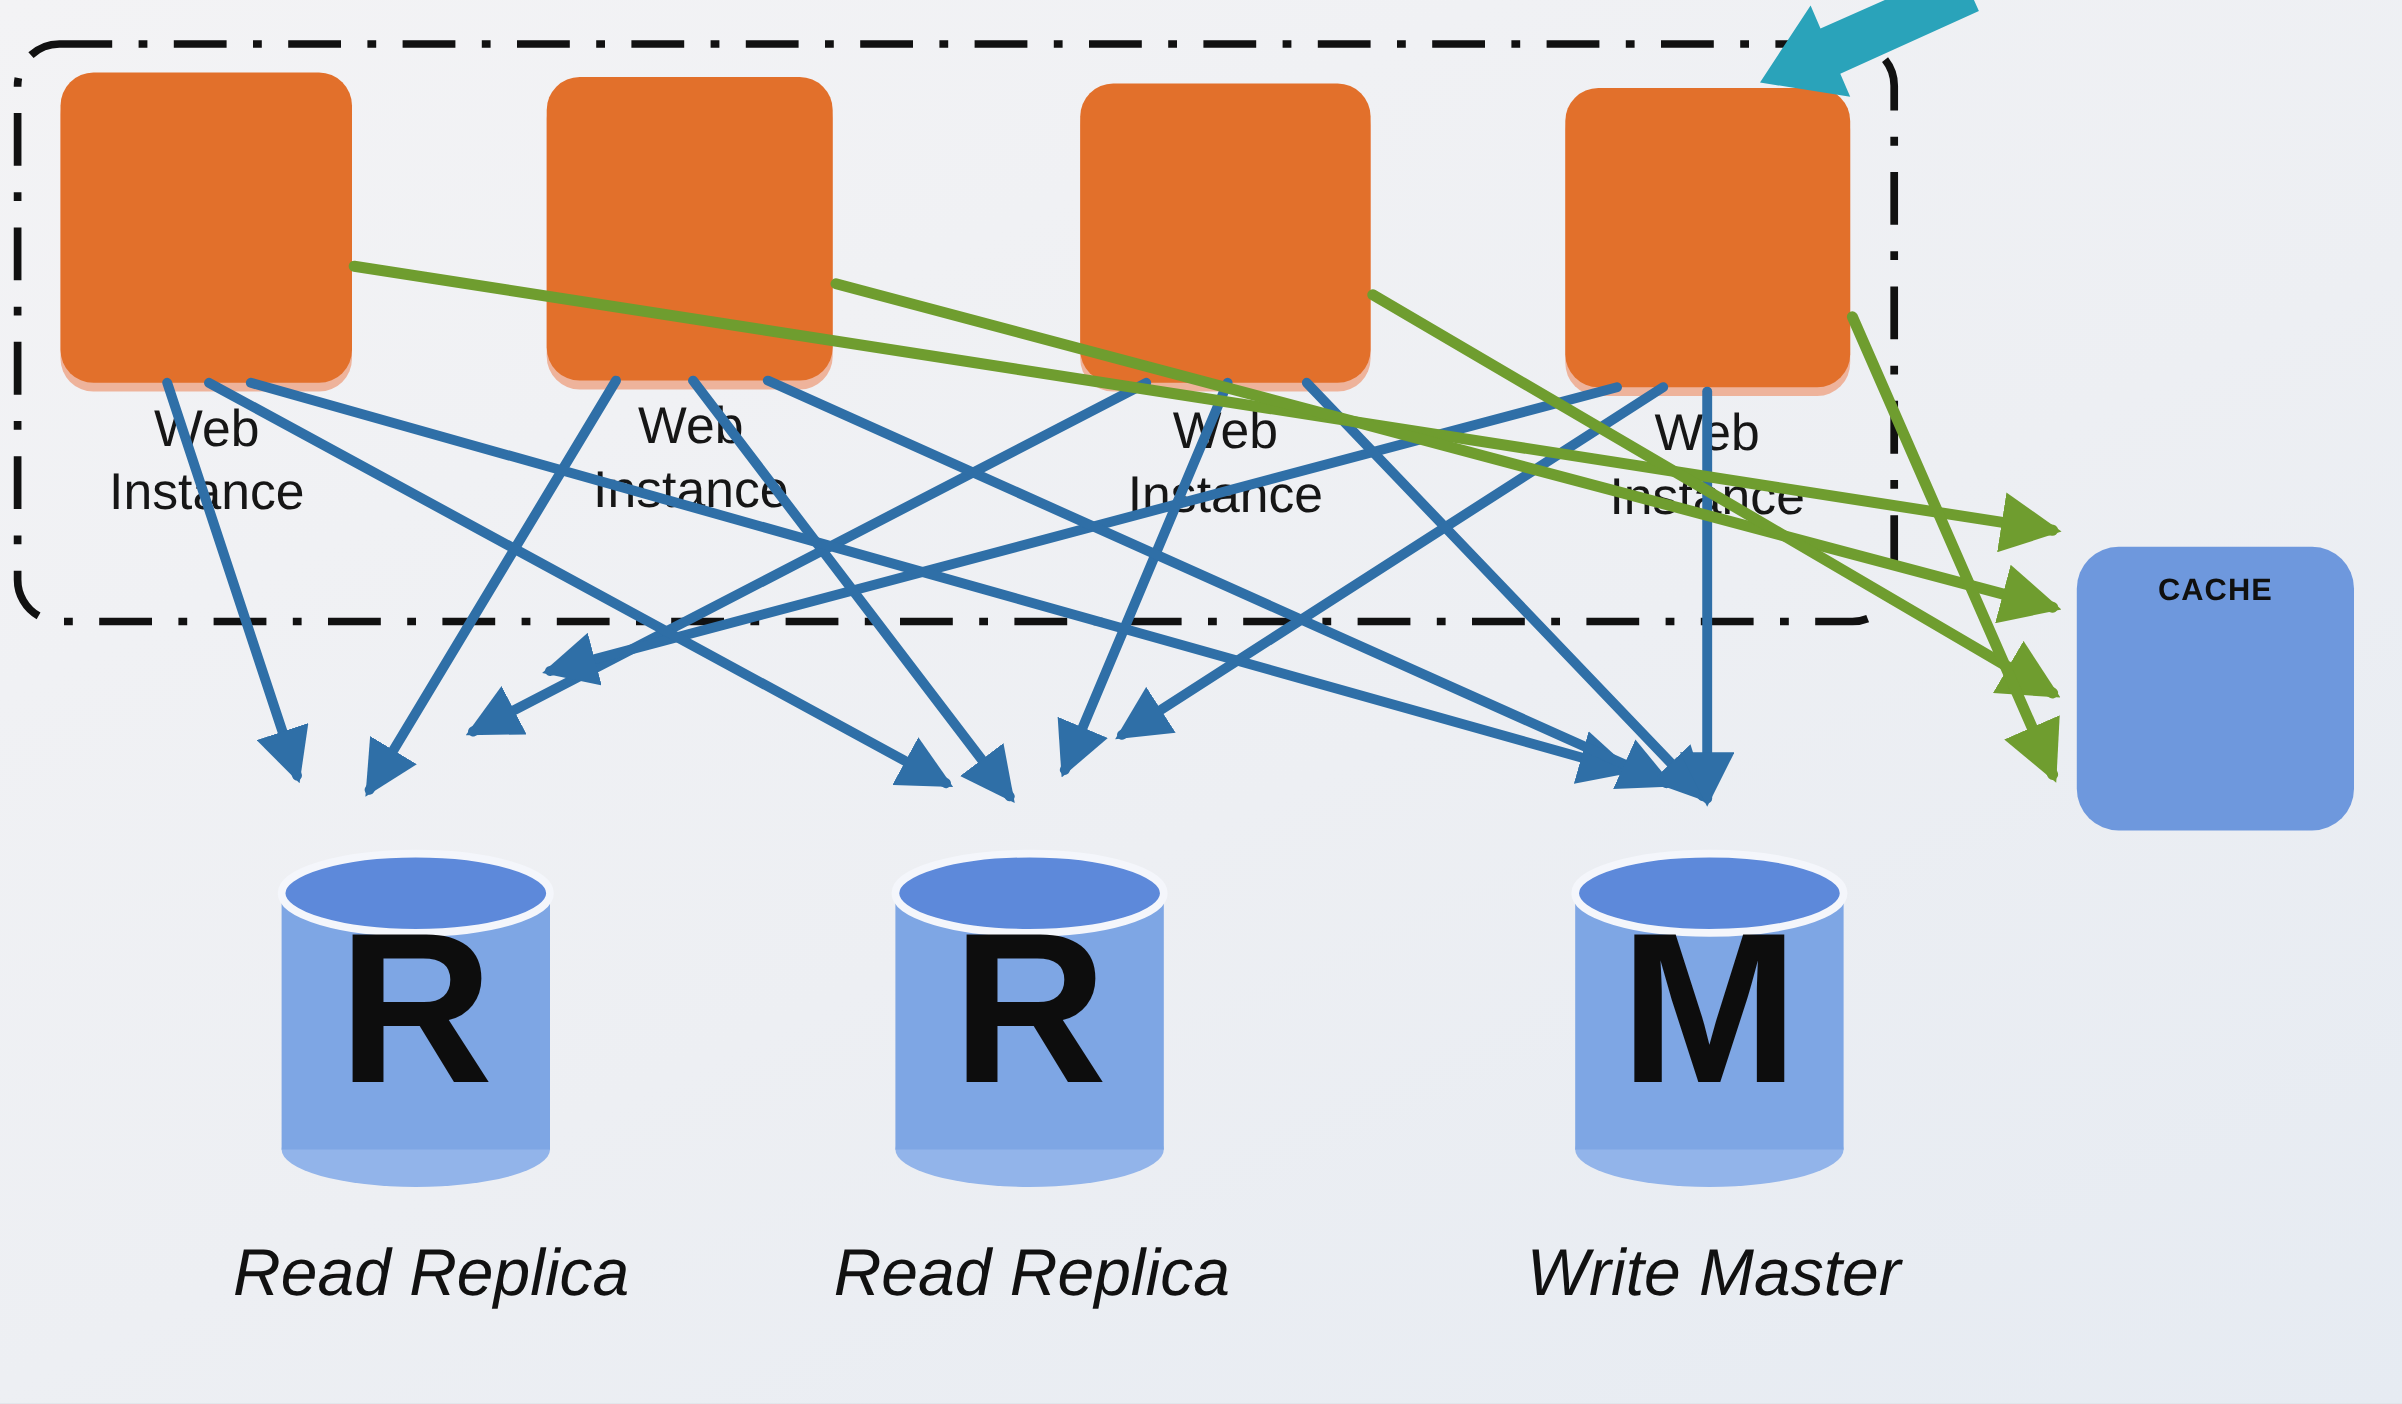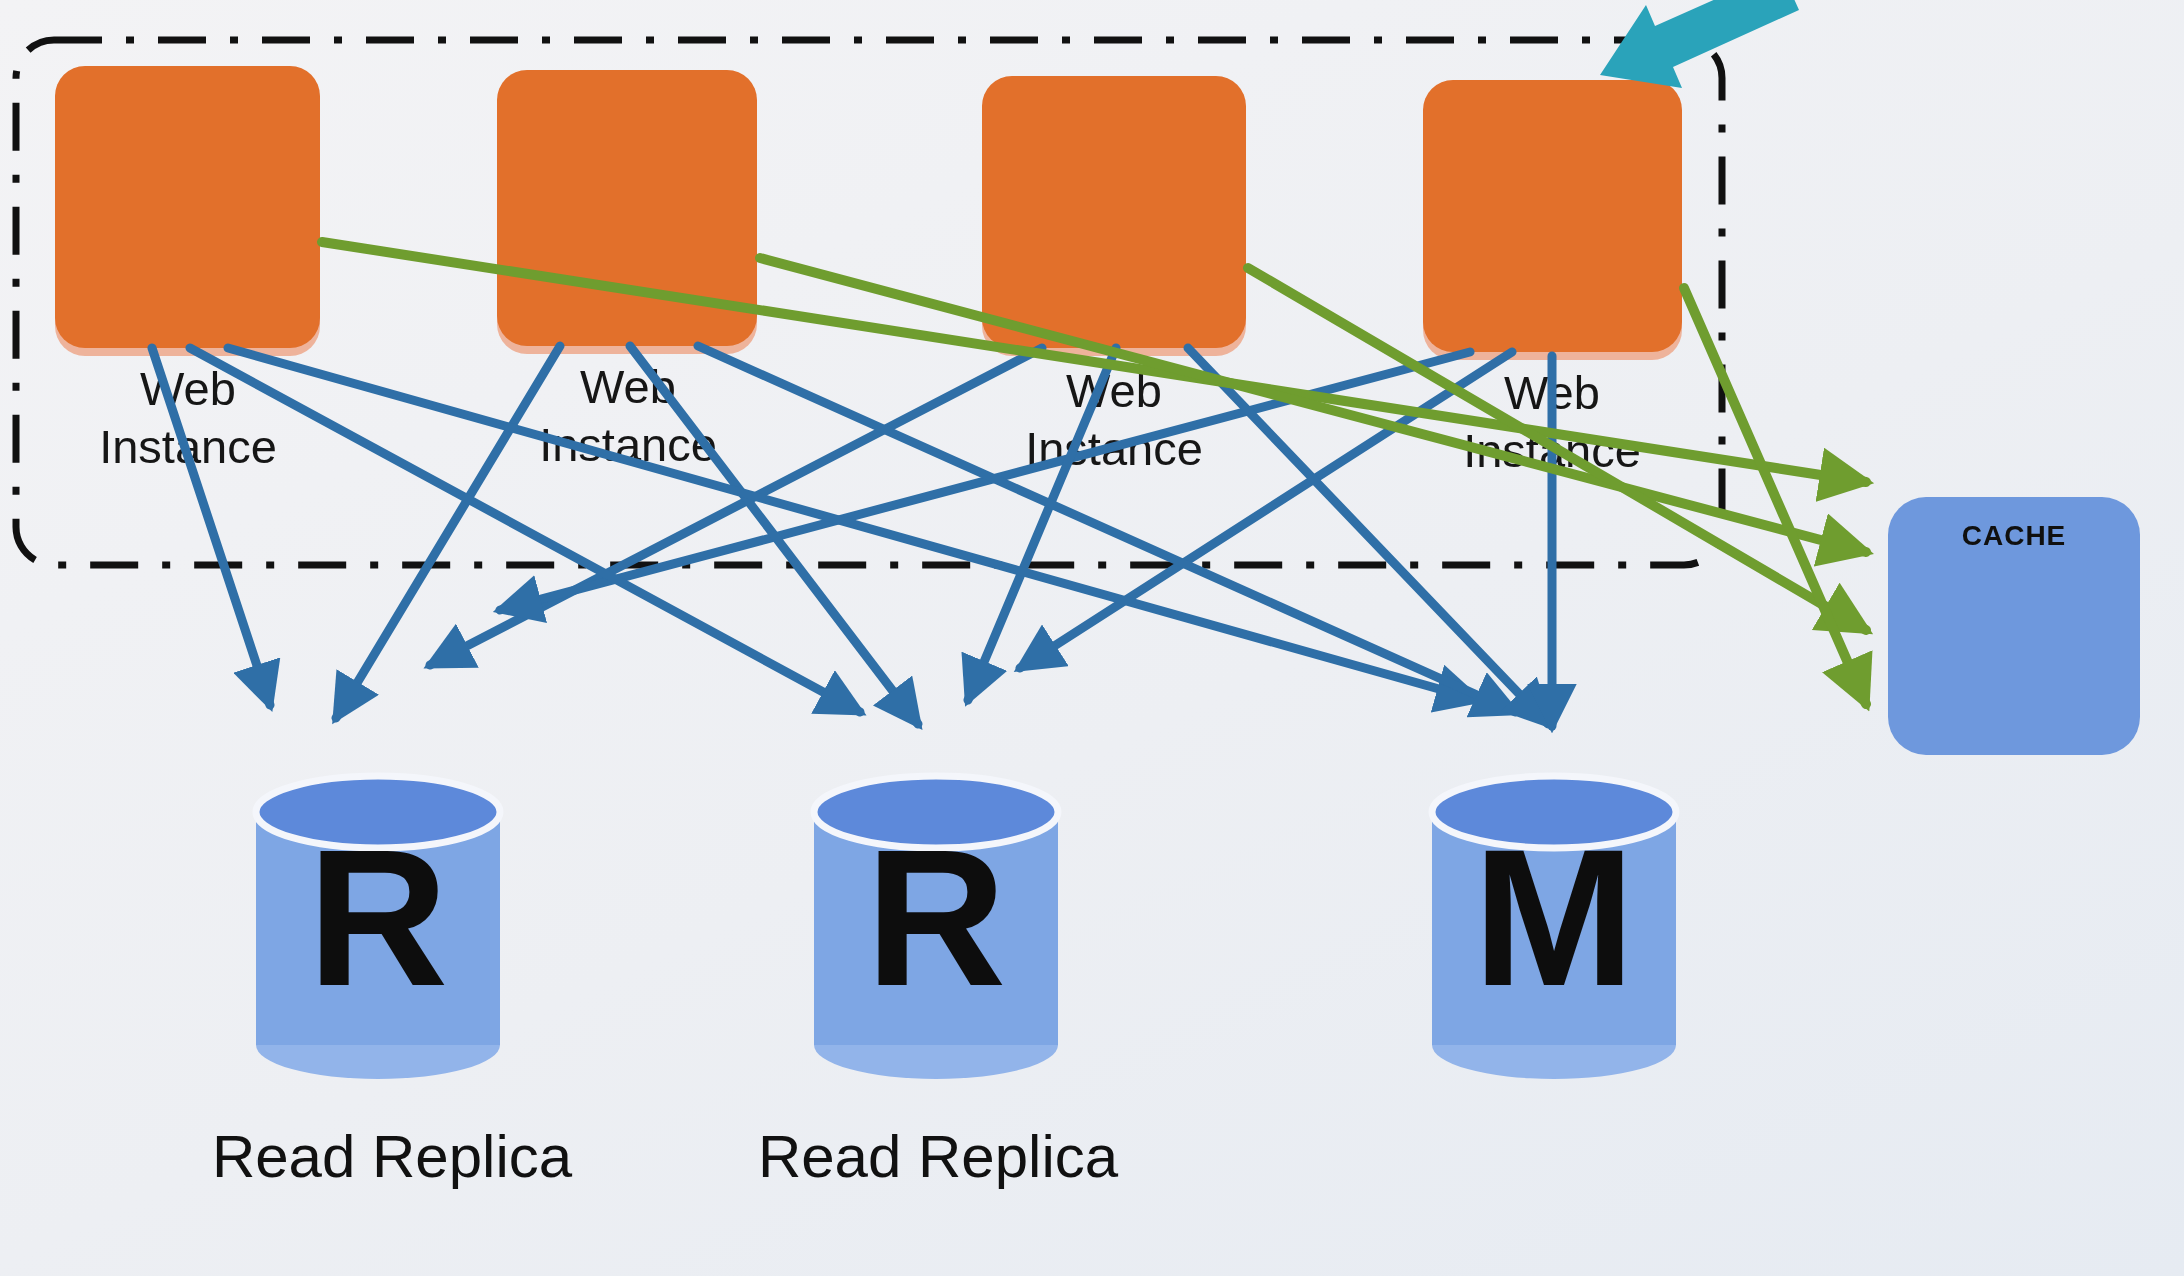--- a/index.html
+++ b/index.html
@@ -9,21 +9,21 @@
     background:linear-gradient(155deg,#f3f3f5 0%,#edeff3 55%,#e6ebf2 100%);
     overflow:hidden;
     font-family:"Liberation Sans", sans-serif;
   }
   .layer { position:absolute; left:0; top:0; width:2184px; height:1276px; }
   .labels { pointer-events:none; }
   .label { position:absolute; transform:translateX(-50%); text-align:center; color:#161616; }
   .wi-label   { font-size:47px; line-height:1.24; white-space:pre-line; }
   .cache-label{ font-size:28px; font-weight:bold; letter-spacing:1px; color:#10100f; }
   .db-letter  { font-size:195px; font-weight:bold; line-height:1; color:#0d0d0d; }
-  .db-caption { font-size:60px; color:#111; }
+  .db-caption { font-size:60px; color:#111;font-style:italic; }
 </style>
 </head>
 <body>
 
 <div class="stage">
 
   <svg class="layer" viewBox="0 0 2184 1276" aria-hidden="true">
 
     <rect x="16" y="40" width="1706" height="525" rx="38" fill="none" stroke="#111111" stroke-width="7" stroke-dasharray="48 24 8 24"></rect>
 
@@ -69,20 +69,21 @@
 Instance</div>
 
     <div class="label cache-label" style="left:2014px; top:520px">CACHE</div>
 
     <div class="label db-letter" style="left:378px;  top:820px">R</div>
     <div class="label db-letter" style="left:936px;  top:820px">R</div>
     <div class="label db-letter" style="left:1554px; top:820px">M</div>
 
     <div class="label db-caption" style="left:392px;  top:1122px">Read Replica</div>
     <div class="label db-caption" style="left:938px;  top:1122px">Read Replica</div>
+    <div class="label db-caption" style="left:1558px; top:1122px">Write Master</div>
   </div>
 
   <svg class="layer" viewBox="0 0 2184 1276" style="pointer-events:none" aria-hidden="true">
     <defs>
       <marker id="ab" viewBox="0 0 10 10" refX="8.5" refY="5" markerWidth="5.5" markerHeight="5.5" orient="auto-start-reverse">
         <path d="M0,0 L10,5 L0,10 z" fill="#2f6fa7"></path>
       </marker>
       <marker id="ag" viewBox="0 0 10 10" refX="8.5" refY="5" markerWidth="5.5" markerHeight="5.5" orient="auto-start-reverse">
         <path d="M0,0 L10,5 L0,10 z" fill="#6f9d2f"></path>
       </marker>

